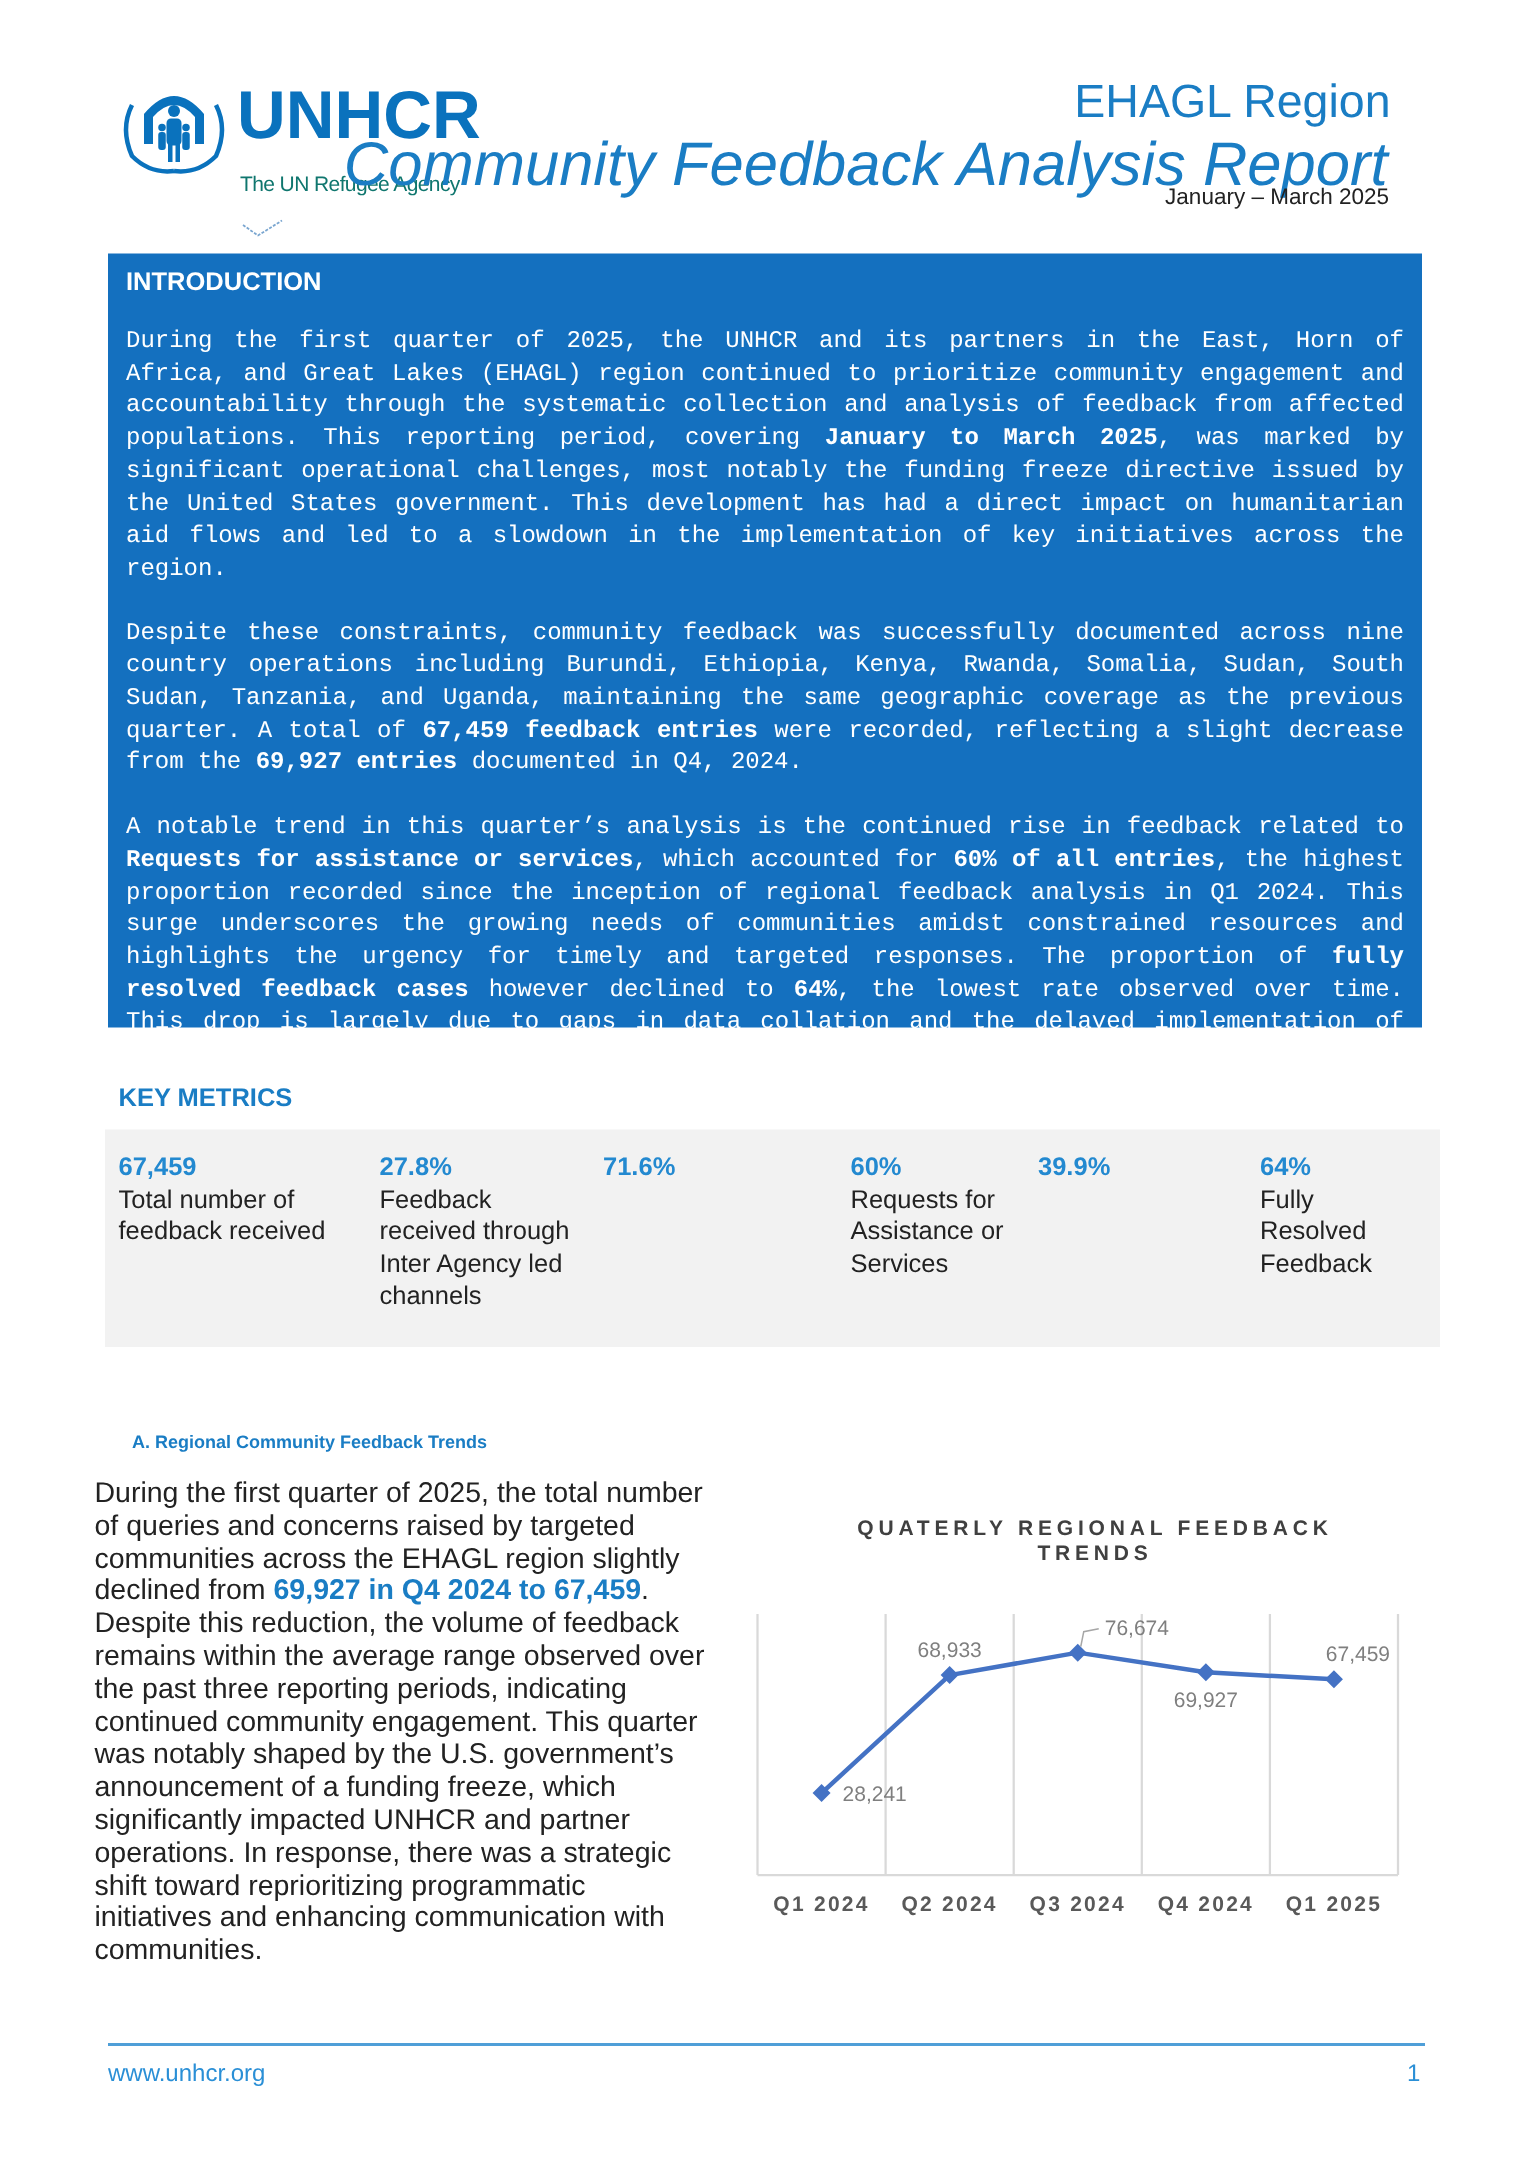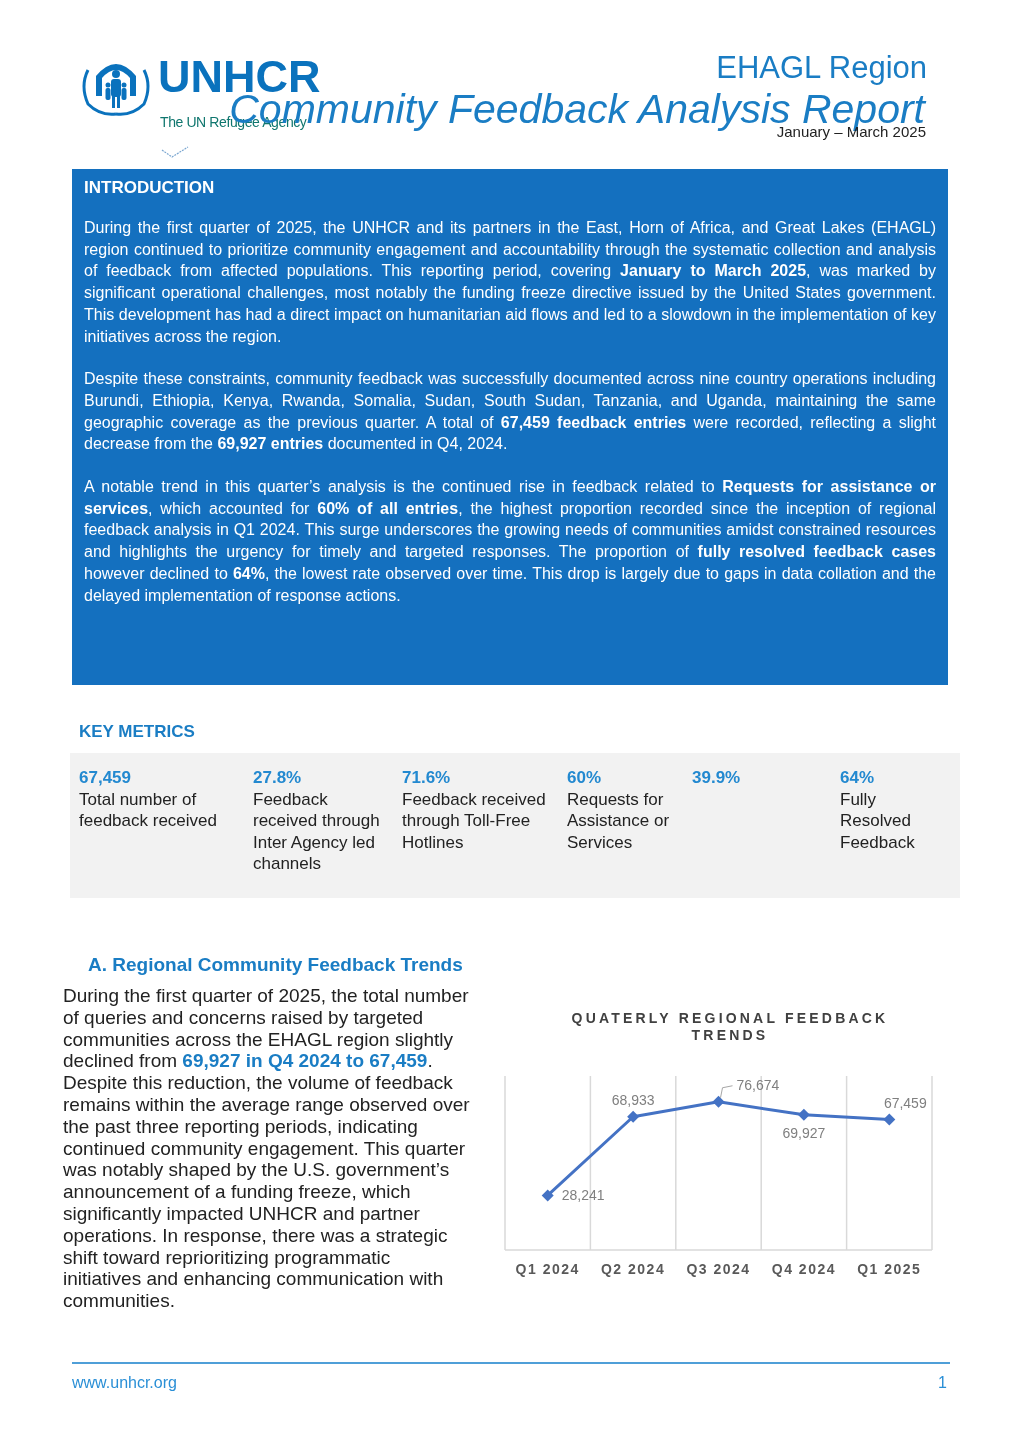--- a/index.html
+++ b/index.html
@@ -10,29 +10,29 @@
   .logo { left:78px; top:52px; width:270px; height:70px; }
   .logo-text { left:158px; top:54px; font-weight:bold; font-size:45px; color:#0a72bd; letter-spacing:0px; line-height:46px; }
   .logo-sub { left:160px; top:114px; font-size:14px; color:#0f766e; letter-spacing:-0.4px; }
   .title1 { right:97px; top:50px; font-size:31px; color:#1a7dc4; text-align:right; }
   .title2 { right:99px; top:86px; font-size:41px; color:#1a7dc4; text-align:right; white-space:nowrap;font-style:italic; }
   .subtitle { right:98px; top:123px; font-size:15px; color:#222; text-align:right; }
   .tick-mark { left:160px; top:146px; width:30px; height:14px; }
   
   .intro { left:72px; top:169px; width:876px; height:516px; background:#1470bf; color:#fff; box-sizing:border-box; padding:8px 12px 0 12px; }
   .intro h2 { margin:0 0 18px 0; font-size:17px; font-weight:bold; line-height:22px; }
-  .intro p { margin:0 0 21px 0; font-size:16px; line-height:21.7px; text-align:justify; }
+  .intro p { margin:0 0 21px 0; font-size:16px; line-height:21.7px; text-align:justify;font-family:Liberation Mono, monospace; }
   .intro b { font-weight:bold; }
   
   .km-title { left:79px; top:722px; font-size:17px; font-weight:bold; color:#1a7dc4; }
   .km-box { left:70px; top:753px; width:890px; height:145px; background:#f2f2f2; }
   .metric { position:absolute; top:767px; font-size:17px; line-height:21.5px; color:#222; }
   .metric .val { color:#2389d0; font-weight:bold; display:block; }
   
-  .secA-title { left:88px; top:954px; font-size:19px; font-weight:bold; color:#1a7dc4; }
+  .secA-title { left:88px; top:954px; font-size:12px; font-weight:bold; color:#1a7dc4; }
   .secA-body { left:63px; top:985px; width:410px; font-size:19px; line-height:21.8px; color:#222; }
   .secA-body .hl { color:#1a7dc4; font-weight:bold; }
   
   .chart-title { left:540px; top:1010px; width:380px; text-align:center; font-size:14px; font-weight:bold; color:#404040; letter-spacing:3.2px; line-height:17px; }
   .chart-svg { left:500px; top:1060px; }
   
   .footer-line { left:72px; top:1362px; width:878px; height:2px; background:#4f9fd8; }
   .footer-url { left:72px; top:1374px; font-size:16px; color:#2a8fd6; }
   .footer-page { left:938px; top:1374px; font-size:16px; color:#2a8fd6; }
 </style>
@@ -80,21 +80,20 @@
 <div class="metric" style="left:79px;width:165px;">
   <span class="val">67,459</span>
   <span>Total number of feedback received</span>
 </div>
 <div class="metric" style="left:253px;width:130px;">
   <span class="val">27.8%</span>
   <span>Feedback received through Inter Agency led channels</span>
 </div>
 <div class="metric" style="left:402px;width:150px;">
   <span class="val">71.6%</span>
-  <span>Feedback received through Toll-Free Hotlines</span>
 </div>
 <div class="metric" style="left:567px;width:115px;">
   <span class="val">60%</span>
   <span>Requests for Assistance or Services</span>
 </div>
 <div class="metric" style="left:692px;width:135px;">
   <span class="val">39.9%</span>
 </div>
 <div class="metric" style="left:840px;width:95px;">
   <span class="val">64%</span>

